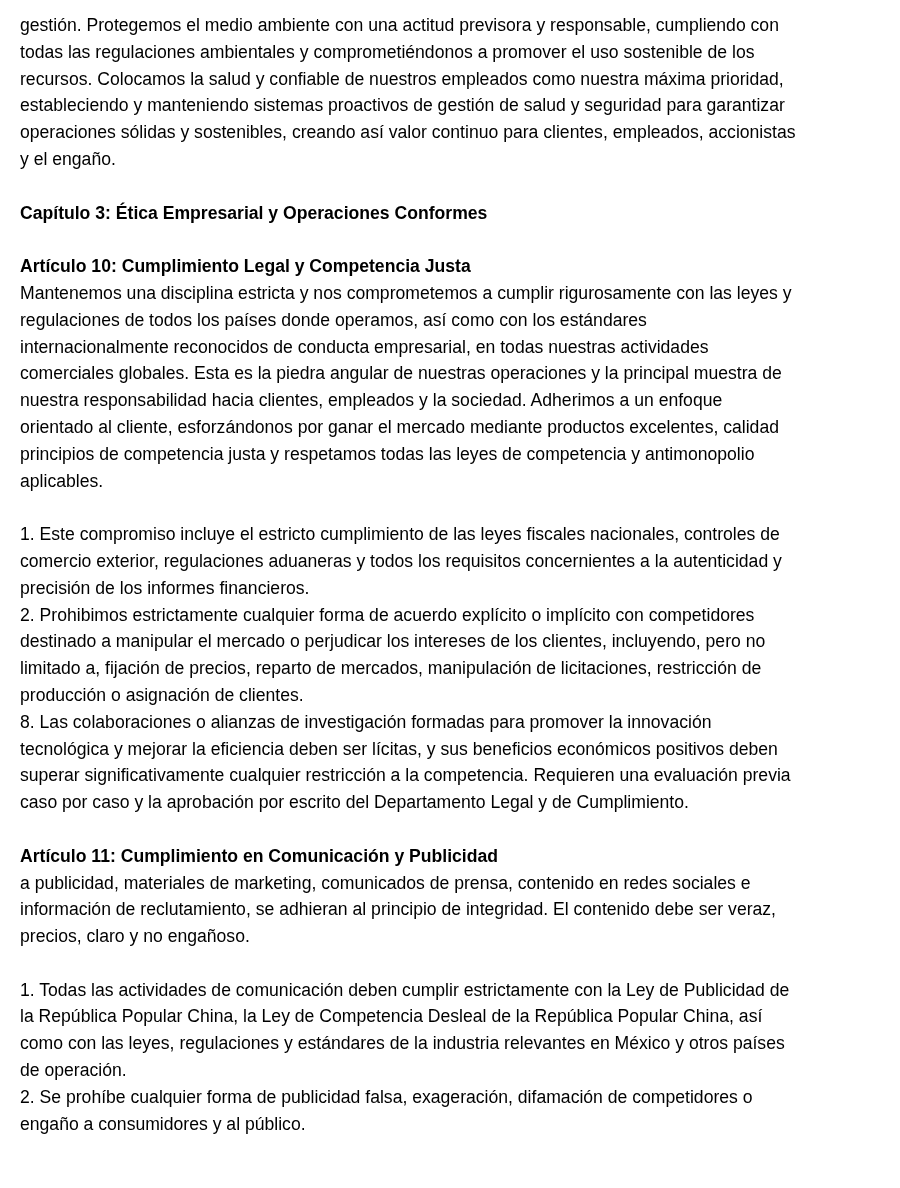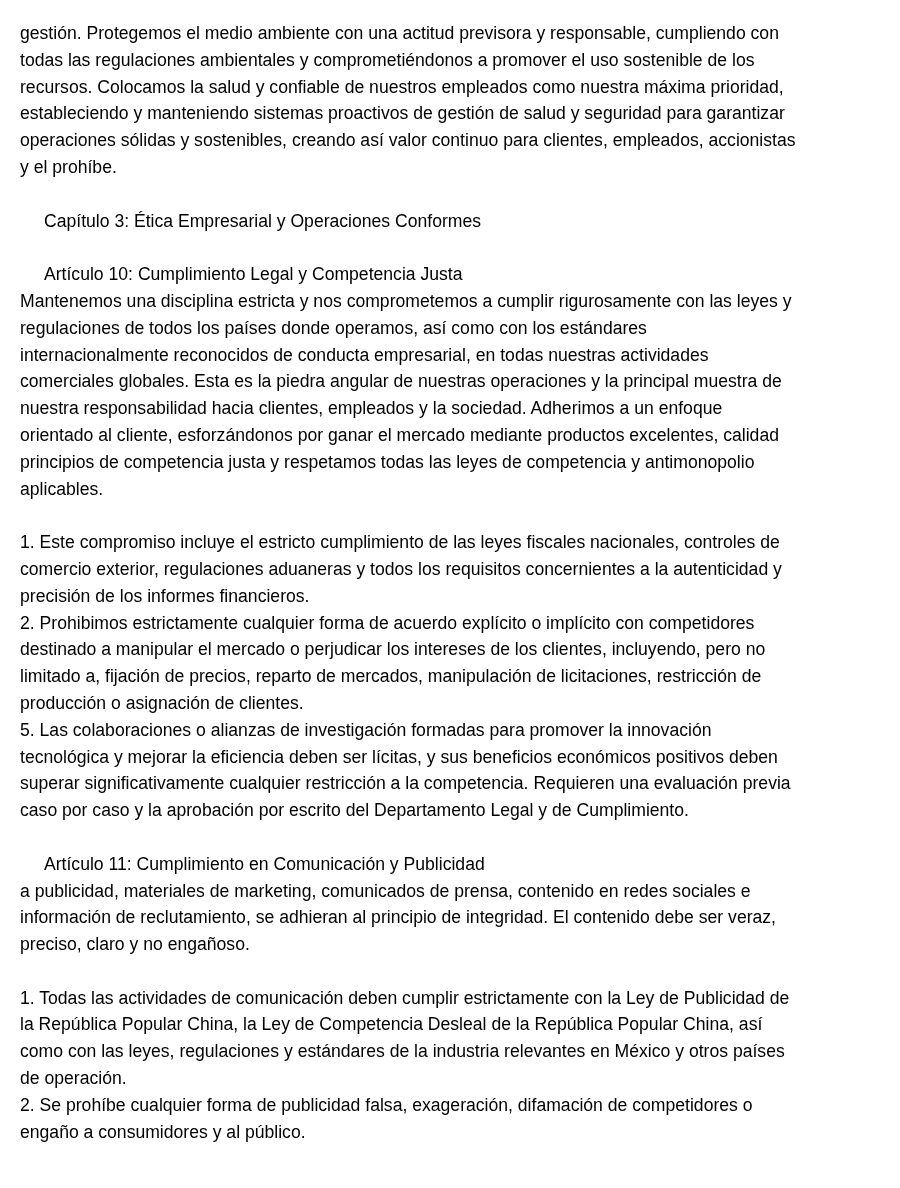--- a/index.html
+++ b/index.html
@@ -1,36 +1,36 @@
 <!DOCTYPE html>
 <html><head>
 <meta charset="utf-8">
 <style>
   html, body { margin: 0; padding: 0; background: #ffffff; }
   body {
     width: 900px; height: 1188px; overflow: hidden;
     font-family: "Liberation Sans", sans-serif;
     font-size: 17.6px; line-height: 26.8px; color: #000000;
   }
-  .doc { position: absolute; left: 20px; top: 20px; width: 870px; }
+  .doc { position: absolute; left: 20px; top: 12px; width: 870px; }
   .line { display: block; white-space: nowrap; height: 26.8px; }
   .blank { display: block; height: 26.8px; }
-  .bold { font-weight: normal; margin-left: 24px; }
+  .bold { font-weight: bold; }
 </style>
 </head>
 <body>
 
 <div class="doc">
   <div>
     <span class="line">gestión. Protegemos el medio ambiente con una actitud previsora y responsable, cumpliendo con</span>
     <span class="line">todas las regulaciones ambientales y comprometiéndonos a promover el uso sostenible de los</span>
     <span class="line">recursos. Colocamos la salud y confiable de nuestros empleados como nuestra máxima prioridad,</span>
     <span class="line">estableciendo y manteniendo sistemas proactivos de gestión de salud y seguridad para garantizar</span>
     <span class="line">operaciones sólidas y sostenibles, creando así valor continuo para clientes, empleados, accionistas</span>
-    <span class="line">y el prohíbe.</span>
+    <span class="line">y el engaño.</span>
   </div>
   <span class="blank"></span>
 
   <span class="line bold">Capítulo 3: Ética Empresarial y Operaciones Conformes</span>
   <span class="blank"></span>
 
   <div>
     <span class="line bold">Artículo 10: Cumplimiento Legal y Competencia Justa</span>
     <div>
       <span class="line">Mantenemos una disciplina estricta y nos comprometemos a cumplir rigurosamente con las leyes y</span>
@@ -49,35 +49,35 @@
         <span class="line">comercio exterior, regulaciones aduaneras y todos los requisitos concernientes a la autenticidad y</span>
         <span class="line">precisión de los informes financieros.</span>
       </div>
       <div>
         <span class="line">2. Prohibimos estrictamente cualquier forma de acuerdo explícito o implícito con competidores</span>
         <span class="line">destinado a manipular el mercado o perjudicar los intereses de los clientes, incluyendo, pero no</span>
         <span class="line">limitado a, fijación de precios, reparto de mercados, manipulación de licitaciones, restricción de</span>
         <span class="line">producción o asignación de clientes.</span>
       </div>
       <div>
-        <span class="line">5. Las colaboraciones o alianzas de investigación formadas para promover la innovación</span>
+        <span class="line">8. Las colaboraciones o alianzas de investigación formadas para promover la innovación</span>
         <span class="line">tecnológica y mejorar la eficiencia deben ser lícitas, y sus beneficios económicos positivos deben</span>
         <span class="line">superar significativamente cualquier restricción a la competencia. Requieren una evaluación previa</span>
         <span class="line">caso por caso y la aprobación por escrito del Departamento Legal y de Cumplimiento.</span>
       </div>
     </div>
   </div>
   <span class="blank"></span>
 
   <div>
     <span class="line bold">Artículo 11: Cumplimiento en Comunicación y Publicidad</span>
     <div>
       <span class="line">a publicidad, materiales de marketing, comunicados de prensa, contenido en redes sociales e</span>
       <span class="line">información de reclutamiento, se adhieran al principio de integridad. El contenido debe ser veraz,</span>
-      <span class="line">preciso, claro y no engañoso.</span>
+      <span class="line">precios, claro y no engañoso.</span>
     </div>
     <span class="blank"></span>
     <div>
       <div>
         <span class="line">1. Todas las actividades de comunicación deben cumplir estrictamente con la Ley de Publicidad de</span>
         <span class="line">la República Popular China, la Ley de Competencia Desleal de la República Popular China, así</span>
         <span class="line">como con las leyes, regulaciones y estándares de la industria relevantes en México y otros países</span>
         <span class="line">de operación.</span>
       </div>
       <div>

